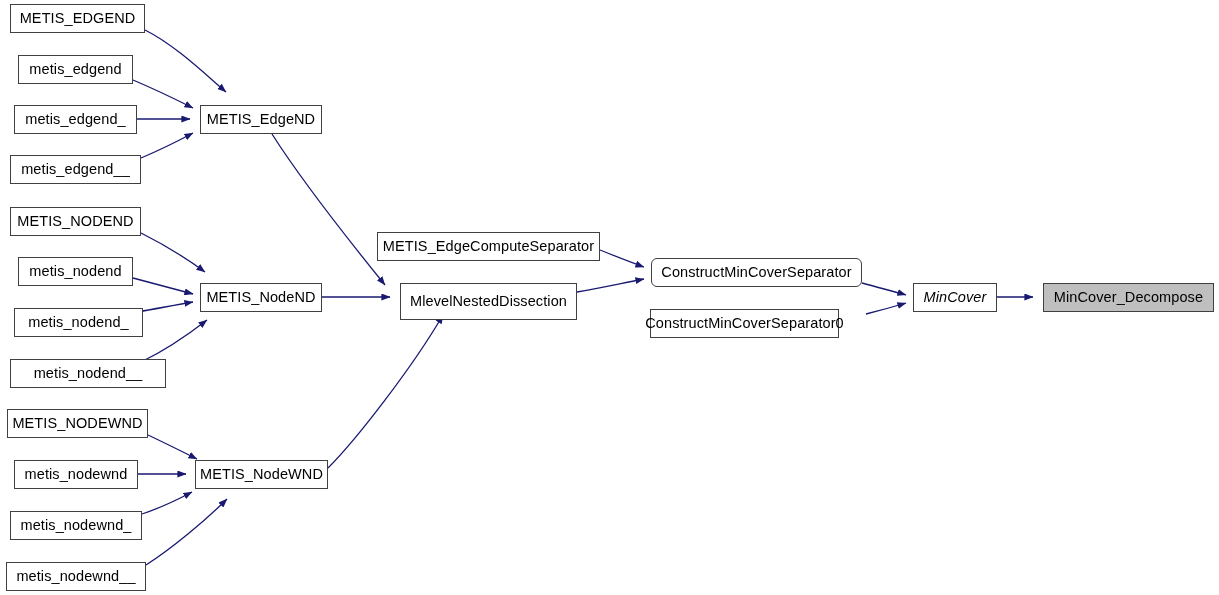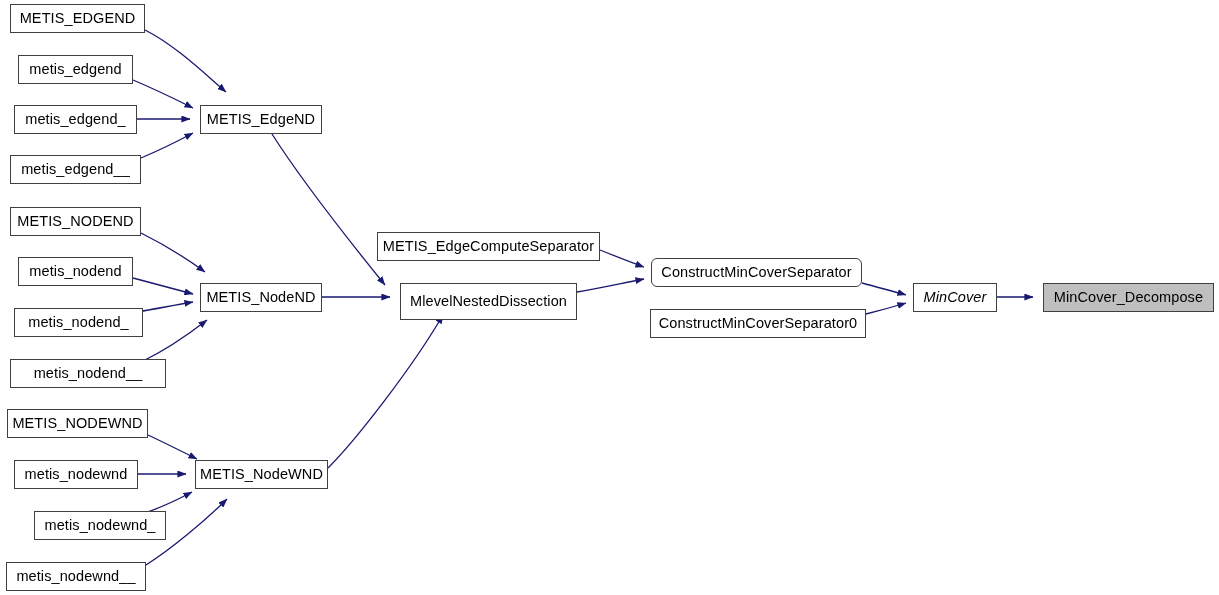--- a/index.html
+++ b/index.html
@@ -108,39 +108,39 @@
       </div>
       <div class="node" style="left: 200px; top: 283px; width: 122px; height: 29px;">
         <span class="node-label">METIS_NodeND</span>
       </div>
       <div class="node" style="left: 7px; top: 409px; width: 141px; height: 29px;">
         <span class="node-label">METIS_NODEWND</span>
       </div>
       <div class="node" style="left: 14px; top: 460px; width: 124px; height: 29px;">
         <span class="node-label">metis_nodewnd</span>
       </div>
-      <div class="node" style="left: 10px; top: 511px; width: 132px; height: 29px; margin-left: 24px;">
+      <div class="node" style="left: 10px; top: 511px; width: 132px; height: 29px;">
         <span class="node-label">metis_nodewnd_</span>
       </div>
       <div class="node" style="left: 6px; top: 562px; width: 140px; height: 29px;">
         <span class="node-label">metis_nodewnd__</span>
       </div>
       <div class="node" style="left: 195px; top: 460px; width: 133px; height: 29px;">
         <span class="node-label">METIS_NodeWND</span>
       </div>
       <div class="node" style="left: 377px; top: 232px; width: 223px; height: 29px;">
         <span class="node-label">METIS_EdgeComputeSeparator</span>
       </div>
       <div class="node" style="left: 400px; top: 283px; width: 177px; height: 37px;">
         <span class="node-label">MlevelNestedDissection</span>
       </div>
       <div class="node" style="left: 651px; top: 258px; width: 211px; height: 29px; border-radius: 6px;">
         <span class="node-label">ConstructMinCoverSeparator</span>
       </div>
-      <div class="node" style="left: 650px; top: 309px; width: 216px; height: 29px;">
+      <div class="node" style="left: 650px; top: 309px; width: 189px; height: 29px;">
         <span class="node-label">ConstructMinCoverSeparator0</span>
       </div>
       <div class="node" style="left: 913px; top: 283px; width: 84px; height: 29px; font-style: italic;">
         <span class="node-label">MinCover</span>
       </div>
       <div class="node highlight" style="left: 1043px; top: 283px; width: 171px; height: 29px;">
         <span class="node-label">MinCover_Decompose</span>
       </div>
     </div>
 </div>

